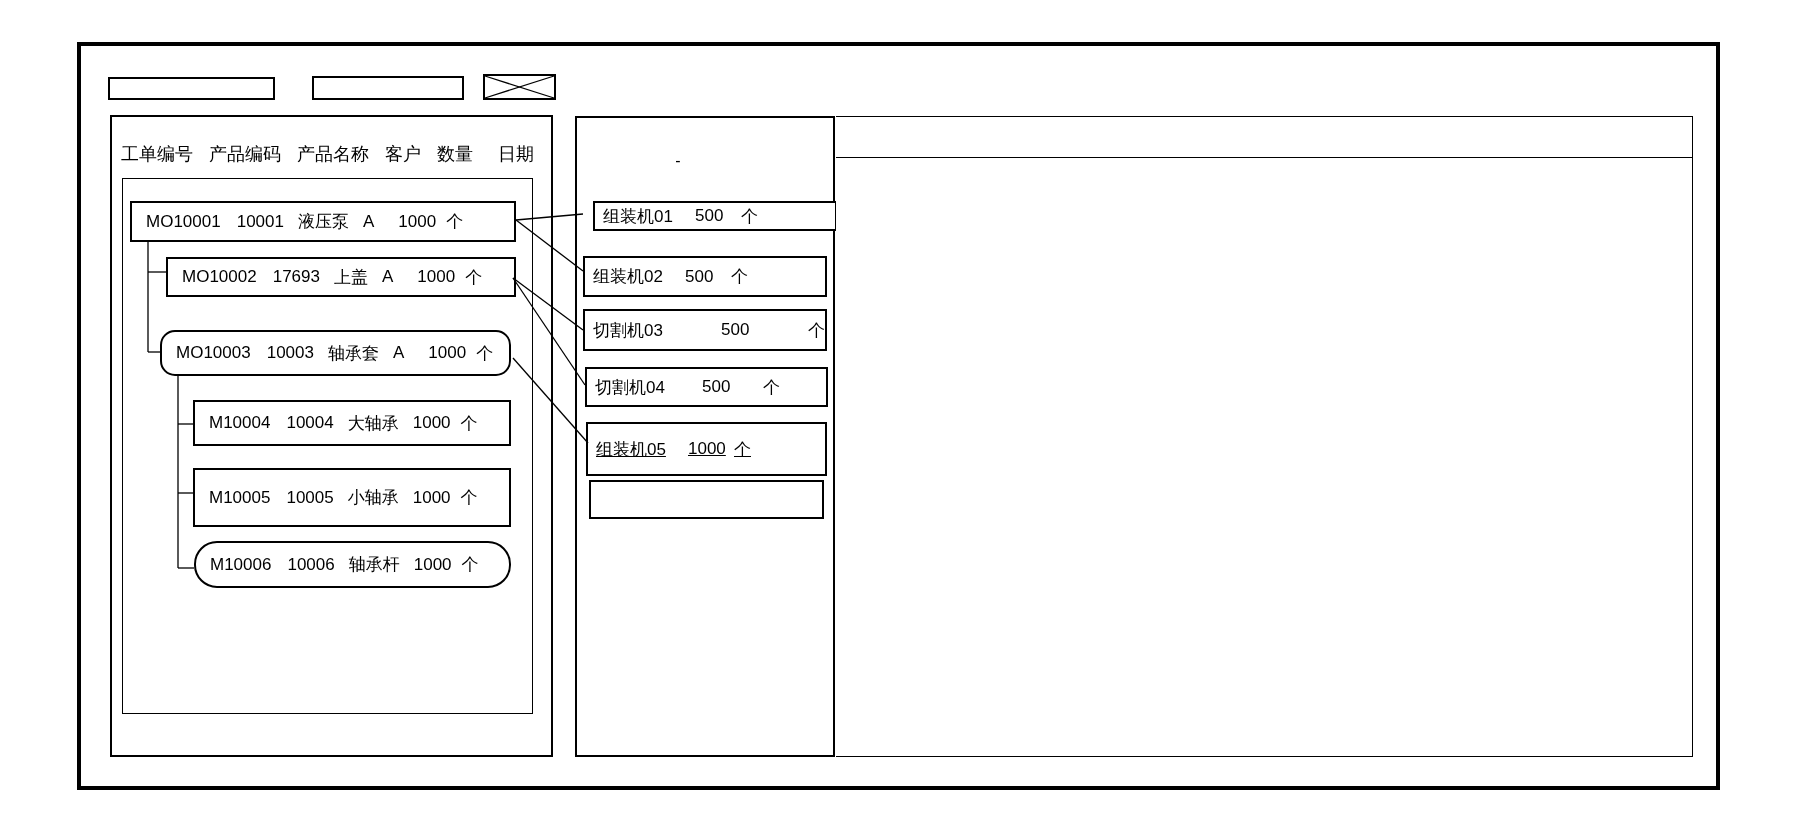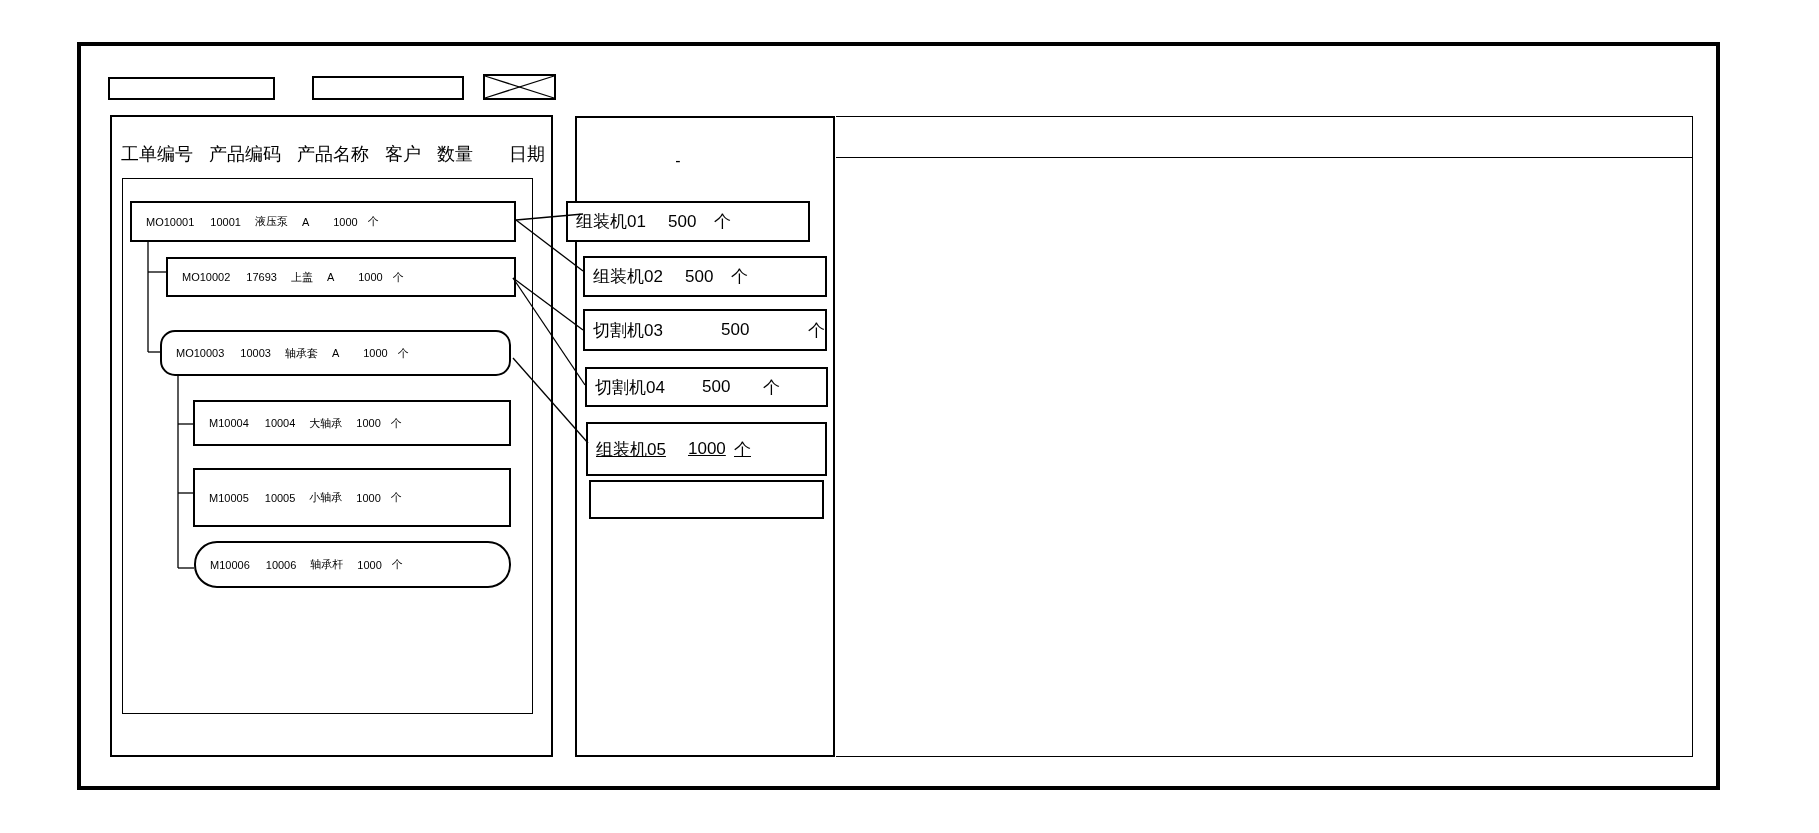--- a/index.html
+++ b/index.html
@@ -17,24 +17,24 @@
   #xbox{left:483px;top:74px;width:73px;height:26px;border:2px solid #000;background:#fff;}
   
   #orders-panel{left:110px;top:115px;width:443px;height:642px;border:2px solid #000;background:#fff;}
   #tree-container{left:122px;top:178px;width:411px;height:536px;border:1px solid #000;background:#fff;}
   #machines-panel{left:575px;top:116px;width:260px;height:641px;border:2px solid #000;background:#fff;}
   #detail-panel{left:836px;top:116px;width:857px;height:641px;border:1.5px solid #000;border-left:none;background:#fff;}
   #detail-hline{left:836px;top:157px;width:857px;height:0;border-top:1.5px solid #000;}
   
   #headers{left:121px;top:142px;width:430px;height:22px;font-size:18px;white-space:nowrap;}
   #headers span{margin-right:16px;}
-  #headers span:last-child{margin-left:20px;margin-right:0;}
+  #headers span:last-child{margin-left:9px;margin-right:0;}
   
   .node-box{border:2px solid #000;background:#fff;display:flex;align-items:center;
-            padding-left:14px;font-size:11px;white-space:nowrap;}
+            padding-left:14px;font-size:17px;white-space:nowrap;}
   .f-id{margin-right:16px;}
   .f-code{margin-right:14px;}
   .f-name{margin-right:14px;}
   .f-cust{margin-right:24px;}
   .f-qty{margin-right:10px;}
   .node-box span:empty{margin-right:0;}
   .machine-box{border:2px solid #000;background:#fff;display:flex;align-items:center;
                padding-left:8px;font-size:17px;white-space:nowrap;}
   .m-name{display:inline-block;width:92px;}
   .m-qty{display:inline-block;width:46px;}
@@ -106,21 +106,21 @@
     <span class="f-code">10006</span>
     <span class="f-name">轴承杆</span>
     <span class="f-cust"></span>
     <span class="f-qty">1000</span>
     <span>个</span>
   </div>
 
   <div id="machines-panel" class="abs"></div>
   <div id="stray-mark" class="abs">-</div>
 
-  <div class="abs machine-box" style="left:566px;top:201px;width:244px;height:41px;">
+  <div class="abs machine-box" style="left:593px;top:201px;width:244px;height:30px;">
     <span class="m-name">组装机01</span>
     <span class="m-qty">500</span>
     <span>个</span>
   </div>
   <div class="abs machine-box" style="left:583px;top:256px;width:244px;height:41px;">
     <span class="m-name">组装机02</span>
     <span class="m-qty">500</span>
     <span>个</span>
   </div>
   <div class="abs machine-box" style="left:583px;top:309px;width:244px;height:42px;gap:46px;">

